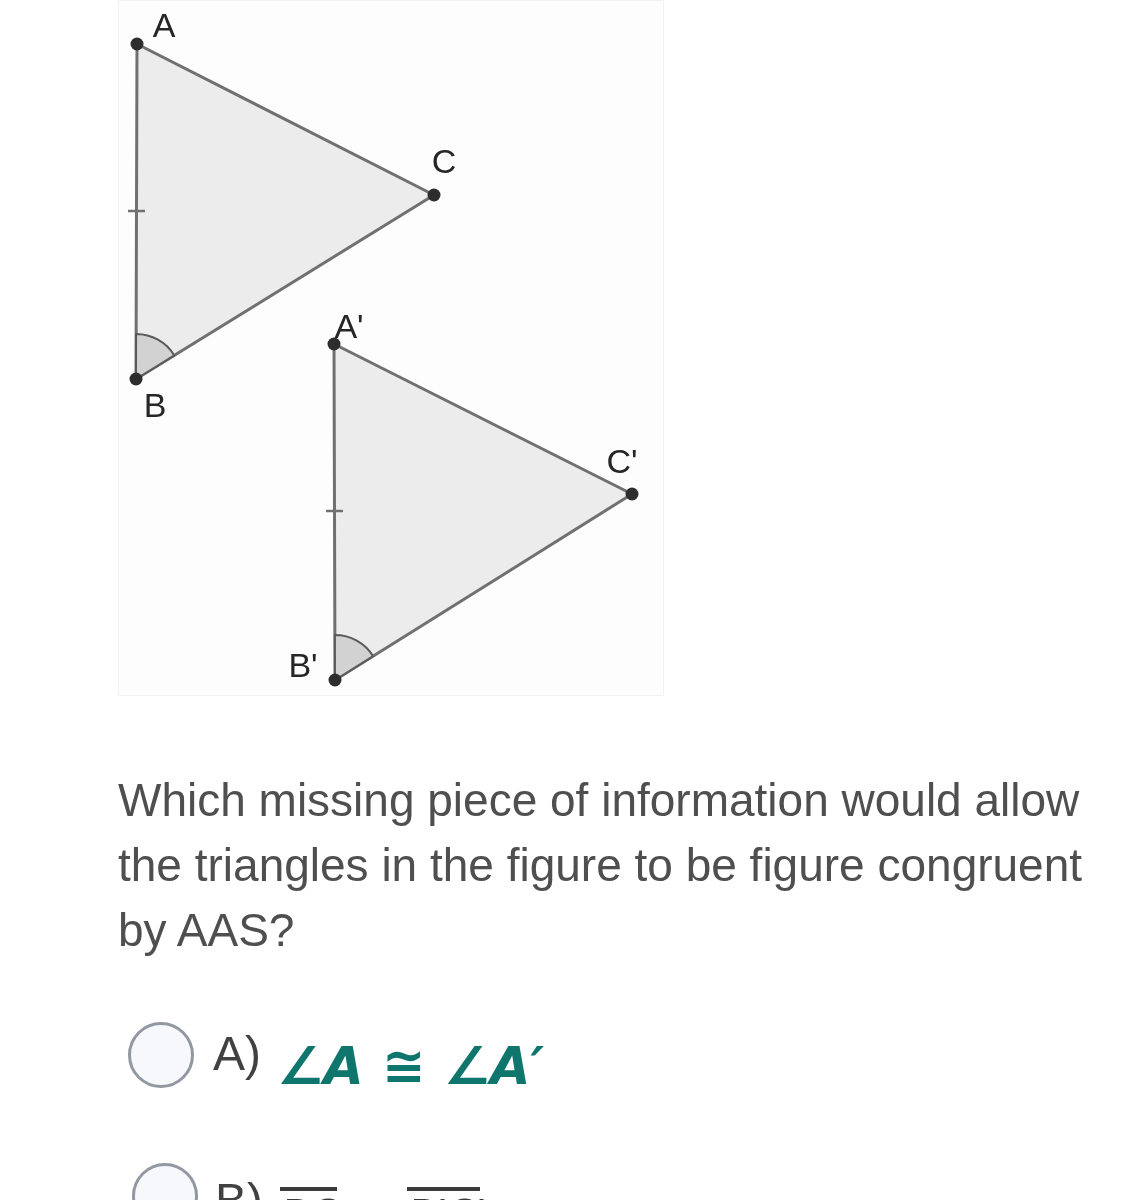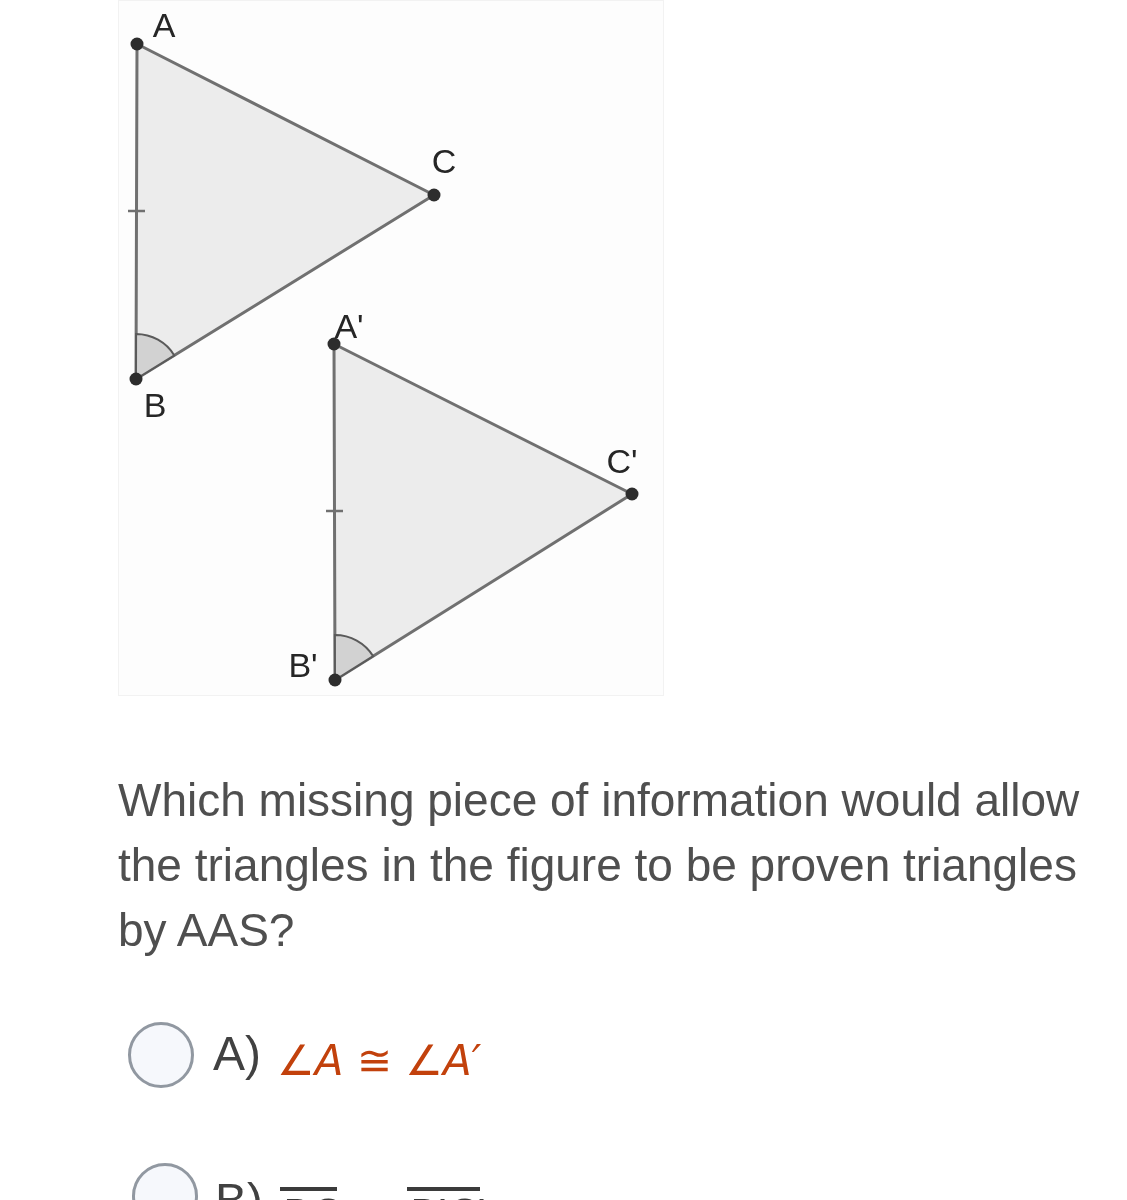--- a/index.html
+++ b/index.html
@@ -51,23 +51,24 @@
     position:absolute;
     font-size:48px;line-height:1;
     color:#414141;
   }
   .opt-label-a{left:213px;top:1030px;}
   .opt-label-b{left:215px;top:1177px;}
   .opt-math{
     position:absolute;
     font-family:"DejaVu Sans",sans-serif;
     font-style:italic;
-    font-size:42px;line-height:1;
-    color:#c2410c;
+    font-size:52px;line-height:1;
+    color:#0f766e;
     white-space:nowrap;
+    font-weight:bold;
   }
   .opt-math-a{left:277px;top:1040px;}
   .overlined{
     position:absolute;
     font-family:"DejaVu Sans",sans-serif;
     font-style:italic;
     font-size:42px;line-height:1;
     color:#3a3a3a;
     border-top:4px solid #3b3b3b;
     padding-top:4px;
@@ -105,21 +106,21 @@
 
     <text class="vlabel" x="45" y="36">A</text>
     <text class="vlabel" x="325" y="172">C</text>
     <text class="vlabel" x="36" y="416">B</text>
     <text class="vlabel" x="230" y="337">A'</text>
     <text class="vlabel" x="503" y="472">C'</text>
     <text class="vlabel" x="184" y="676">B'</text>
   </svg>
 </div>
 
-<div class="question">Which missing piece of information would allow the triangles in the figure to be proven triangles by AAS?</div>
+<div class="question">Which missing piece of information would allow the triangles in the figure to be figure congruent by AAS?</div>
 
 <div class="radio radio-a"></div>
 <div class="opt-label opt-label-a">A)</div>
 <div class="opt-math opt-math-a">∠A ≅ ∠A′</div>
 
 <div class="radio radio-b"></div>
 <div class="opt-label opt-label-b">B)</div>
 <span class="overlined seg-b-left">BC</span>
 <span class="rel-b">≅</span>
 <span class="overlined seg-b-right">B′C′</span>

